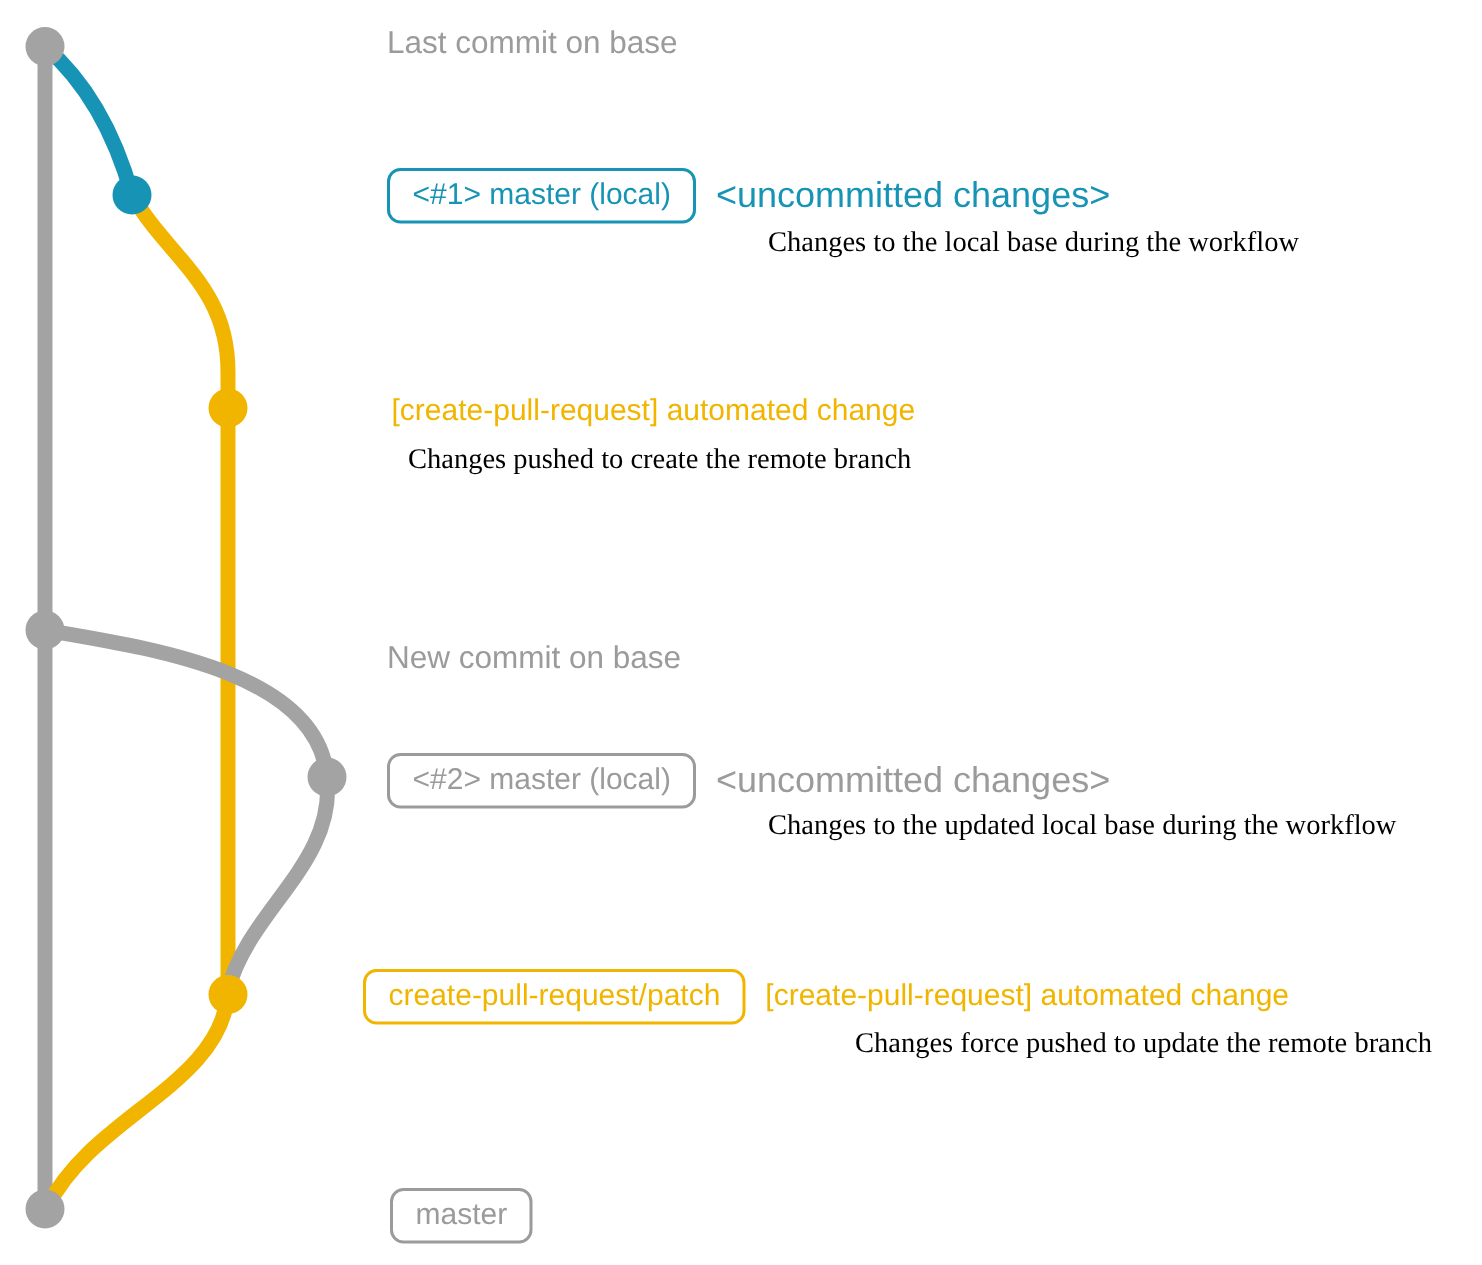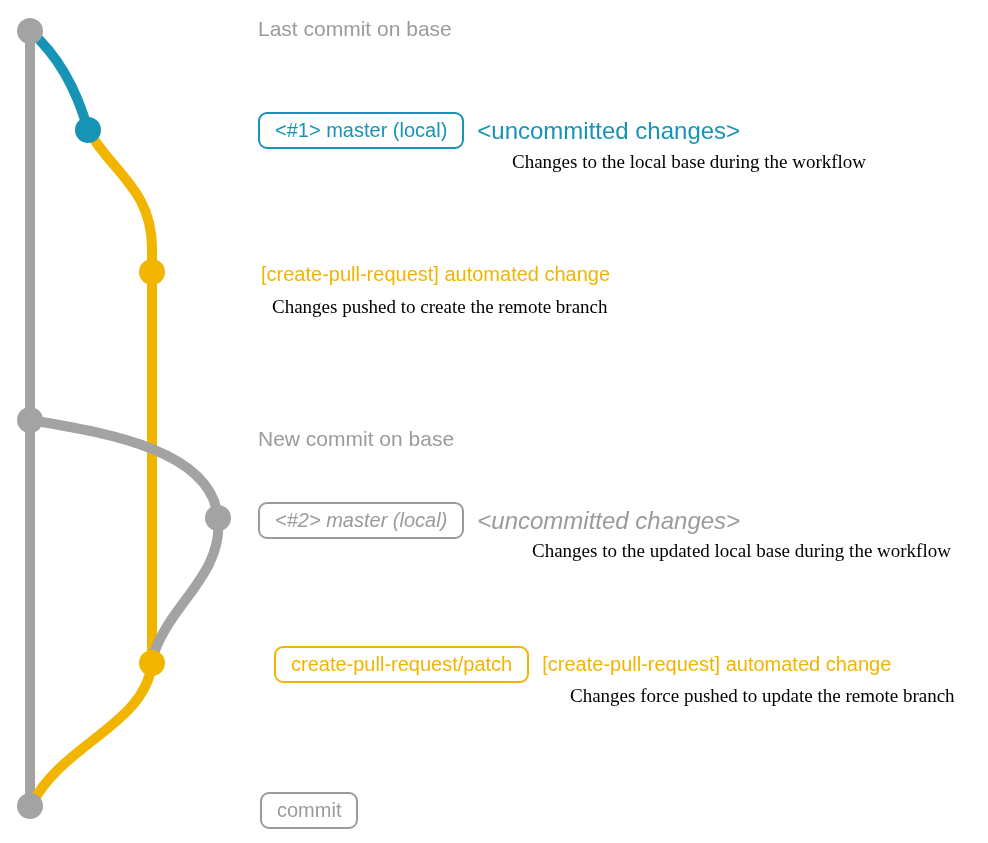--- a/index.html
+++ b/index.html
@@ -97,29 +97,29 @@
 
   <div class="row" style="left:261px; top:263px;">
     <span class="title yellow">[create-pull-request] automated change</span>
   </div>
   <div class="desc" style="left:272px; top:296px;">Changes pushed to create the remote branch</div>
 
   <div class="row" style="left:258px; top:407px;margin-top:20px;">
     <span class="gray-label">New commit on base</span>
   </div>
 
-  <div class="row" style="left:258px; top:502px;font-style:italic;">
+  <div class="row" style="left:258px; top:502px;">
     <span class="badge gray">&lt;#2&gt; master (local)</span>
     <span class="note gray">&lt;uncommitted changes&gt;</span>
   </div>
-  <div class="desc" style="left:512px; top:540px;margin-left:20px;">Changes to the updated local base during the workflow</div>
+  <div class="desc" style="left:512px; top:540px;">Changes to the updated local base during the workflow</div>
 
-  <div class="row" style="left:274px; top:646px;">
+  <div class="row" style="left:242px; top:646px;">
     <span class="badge yellow">create-pull-request/patch</span>
     <span class="title yellow">[create-pull-request] automated change</span>
   </div>
   <div class="desc" style="left:570px; top:685px;">Changes force pushed to update the remote branch</div>
 
   <div class="row" style="left:260px; top:792px;">
-    <span class="badge gray">commit</span>
+    <span class="badge gray">master</span>
   </div>
 
 </div>
 
 </body></html>

